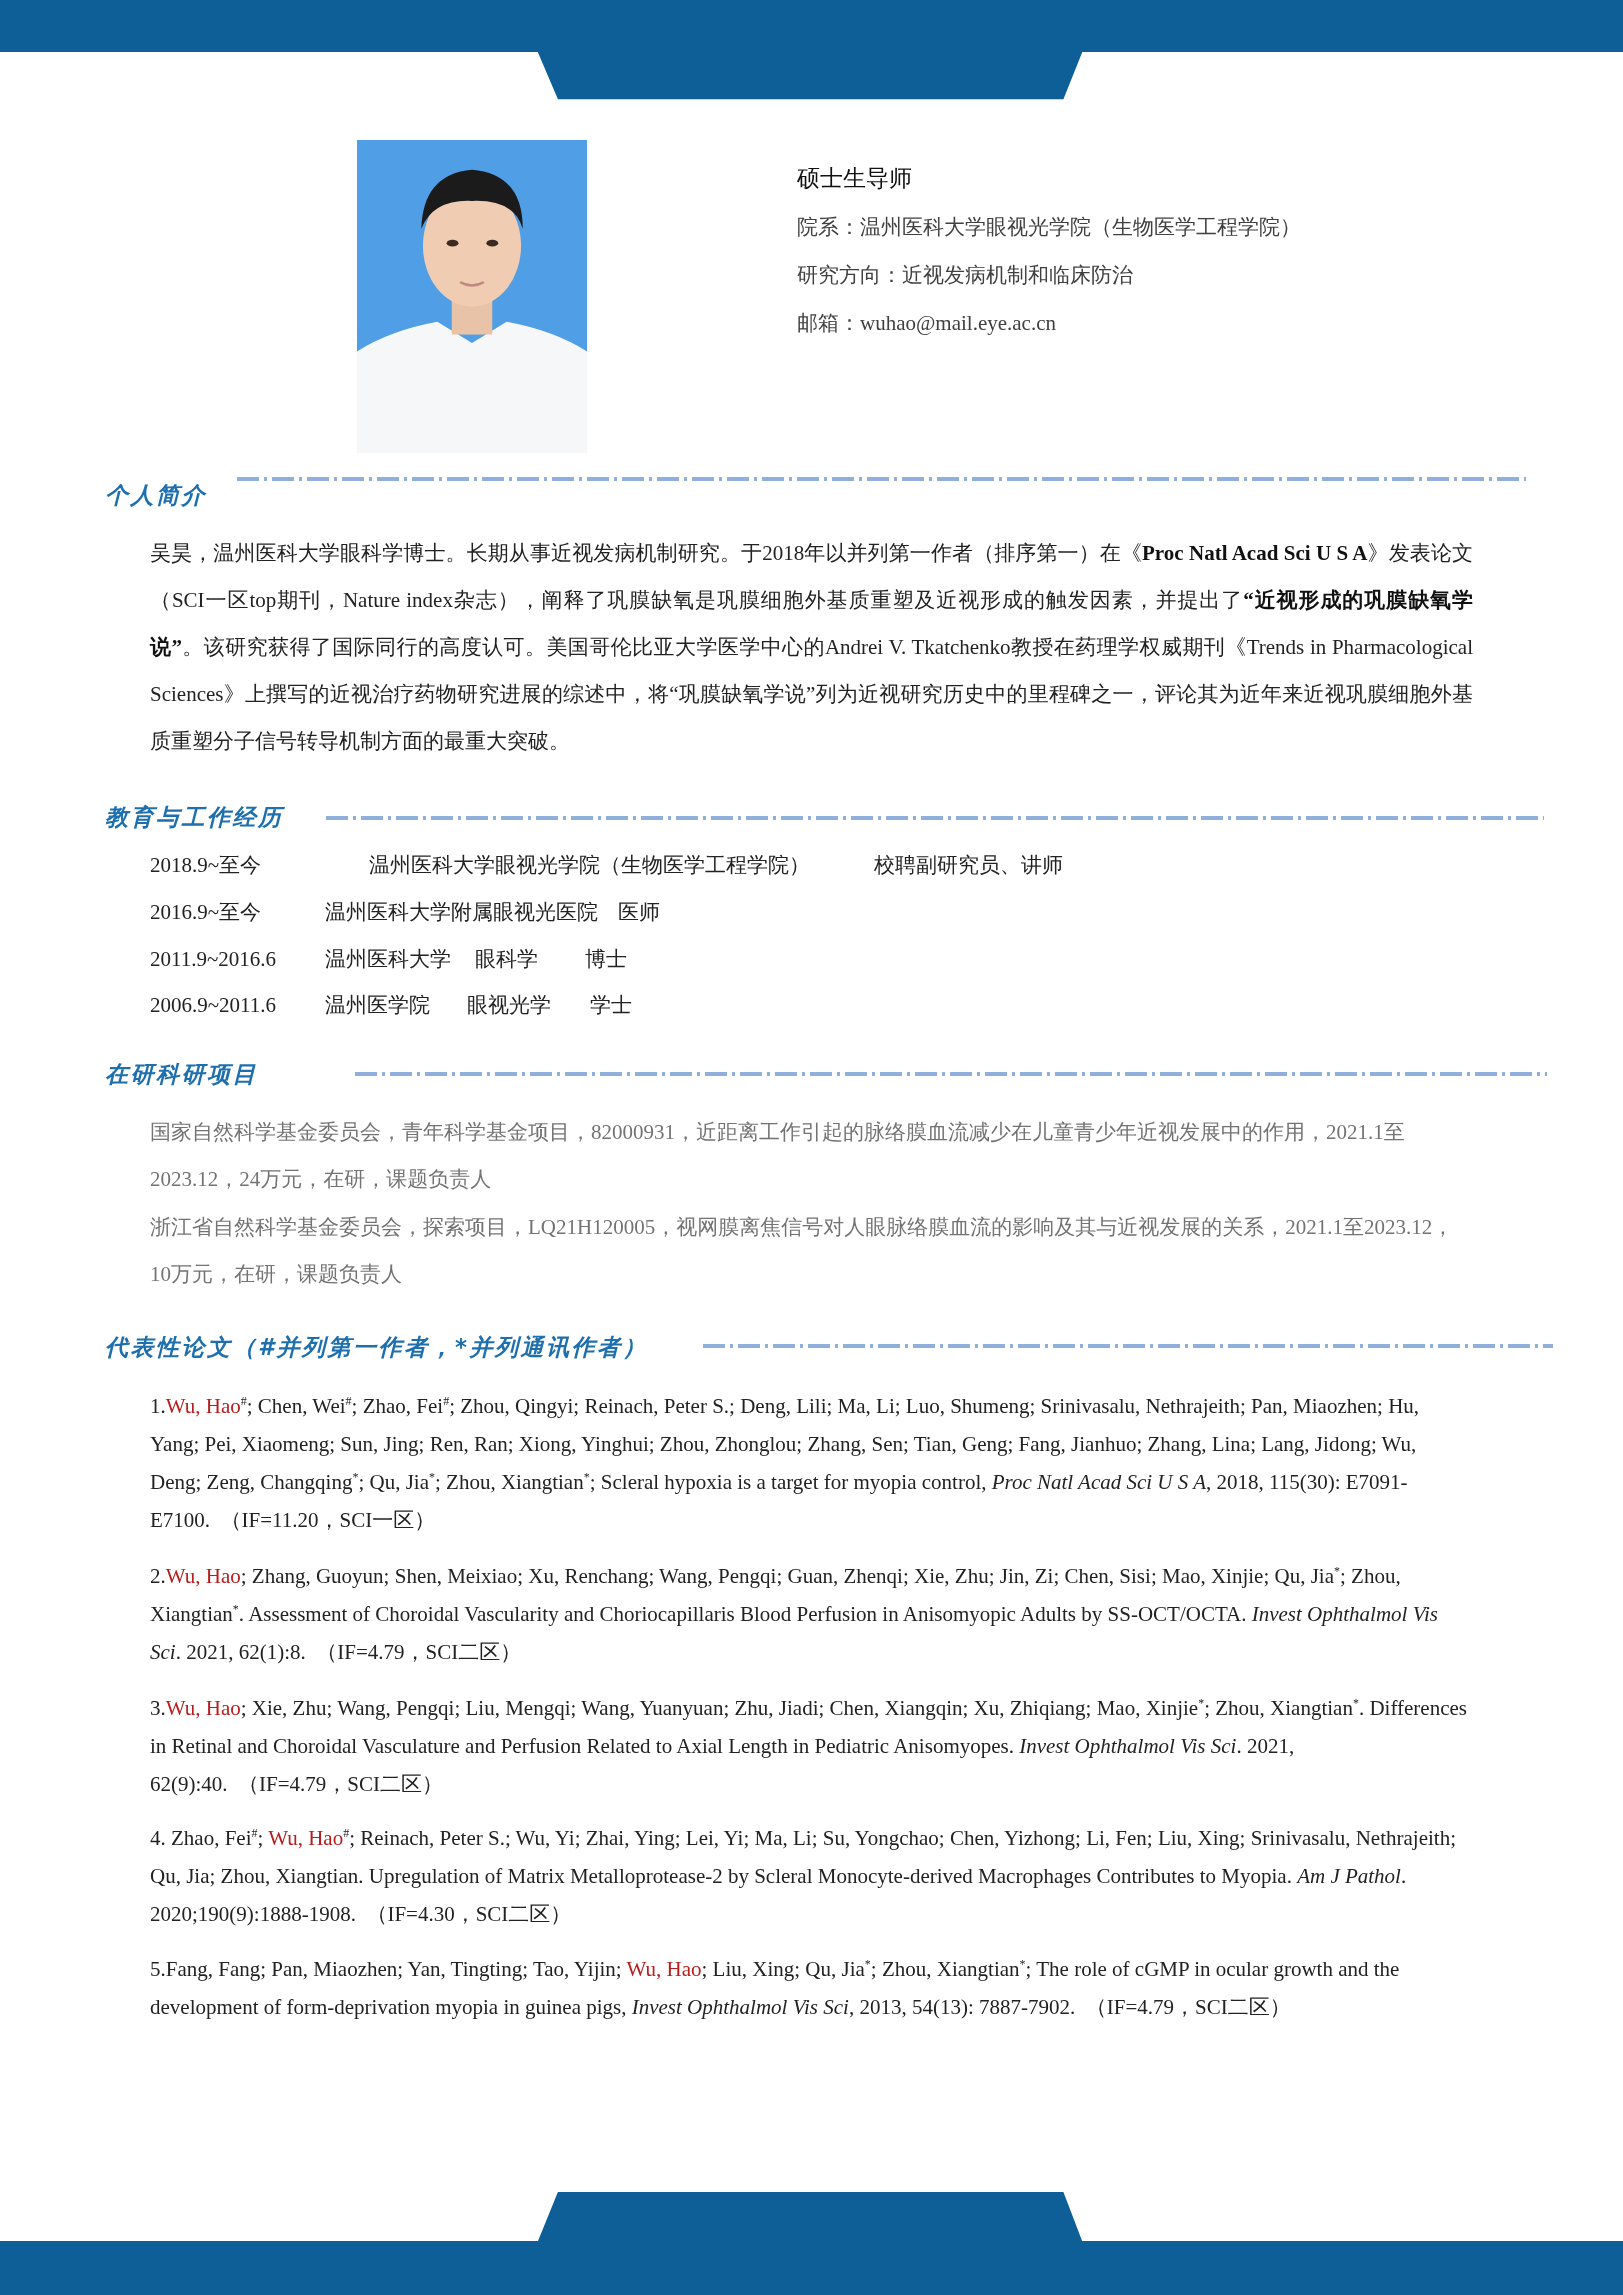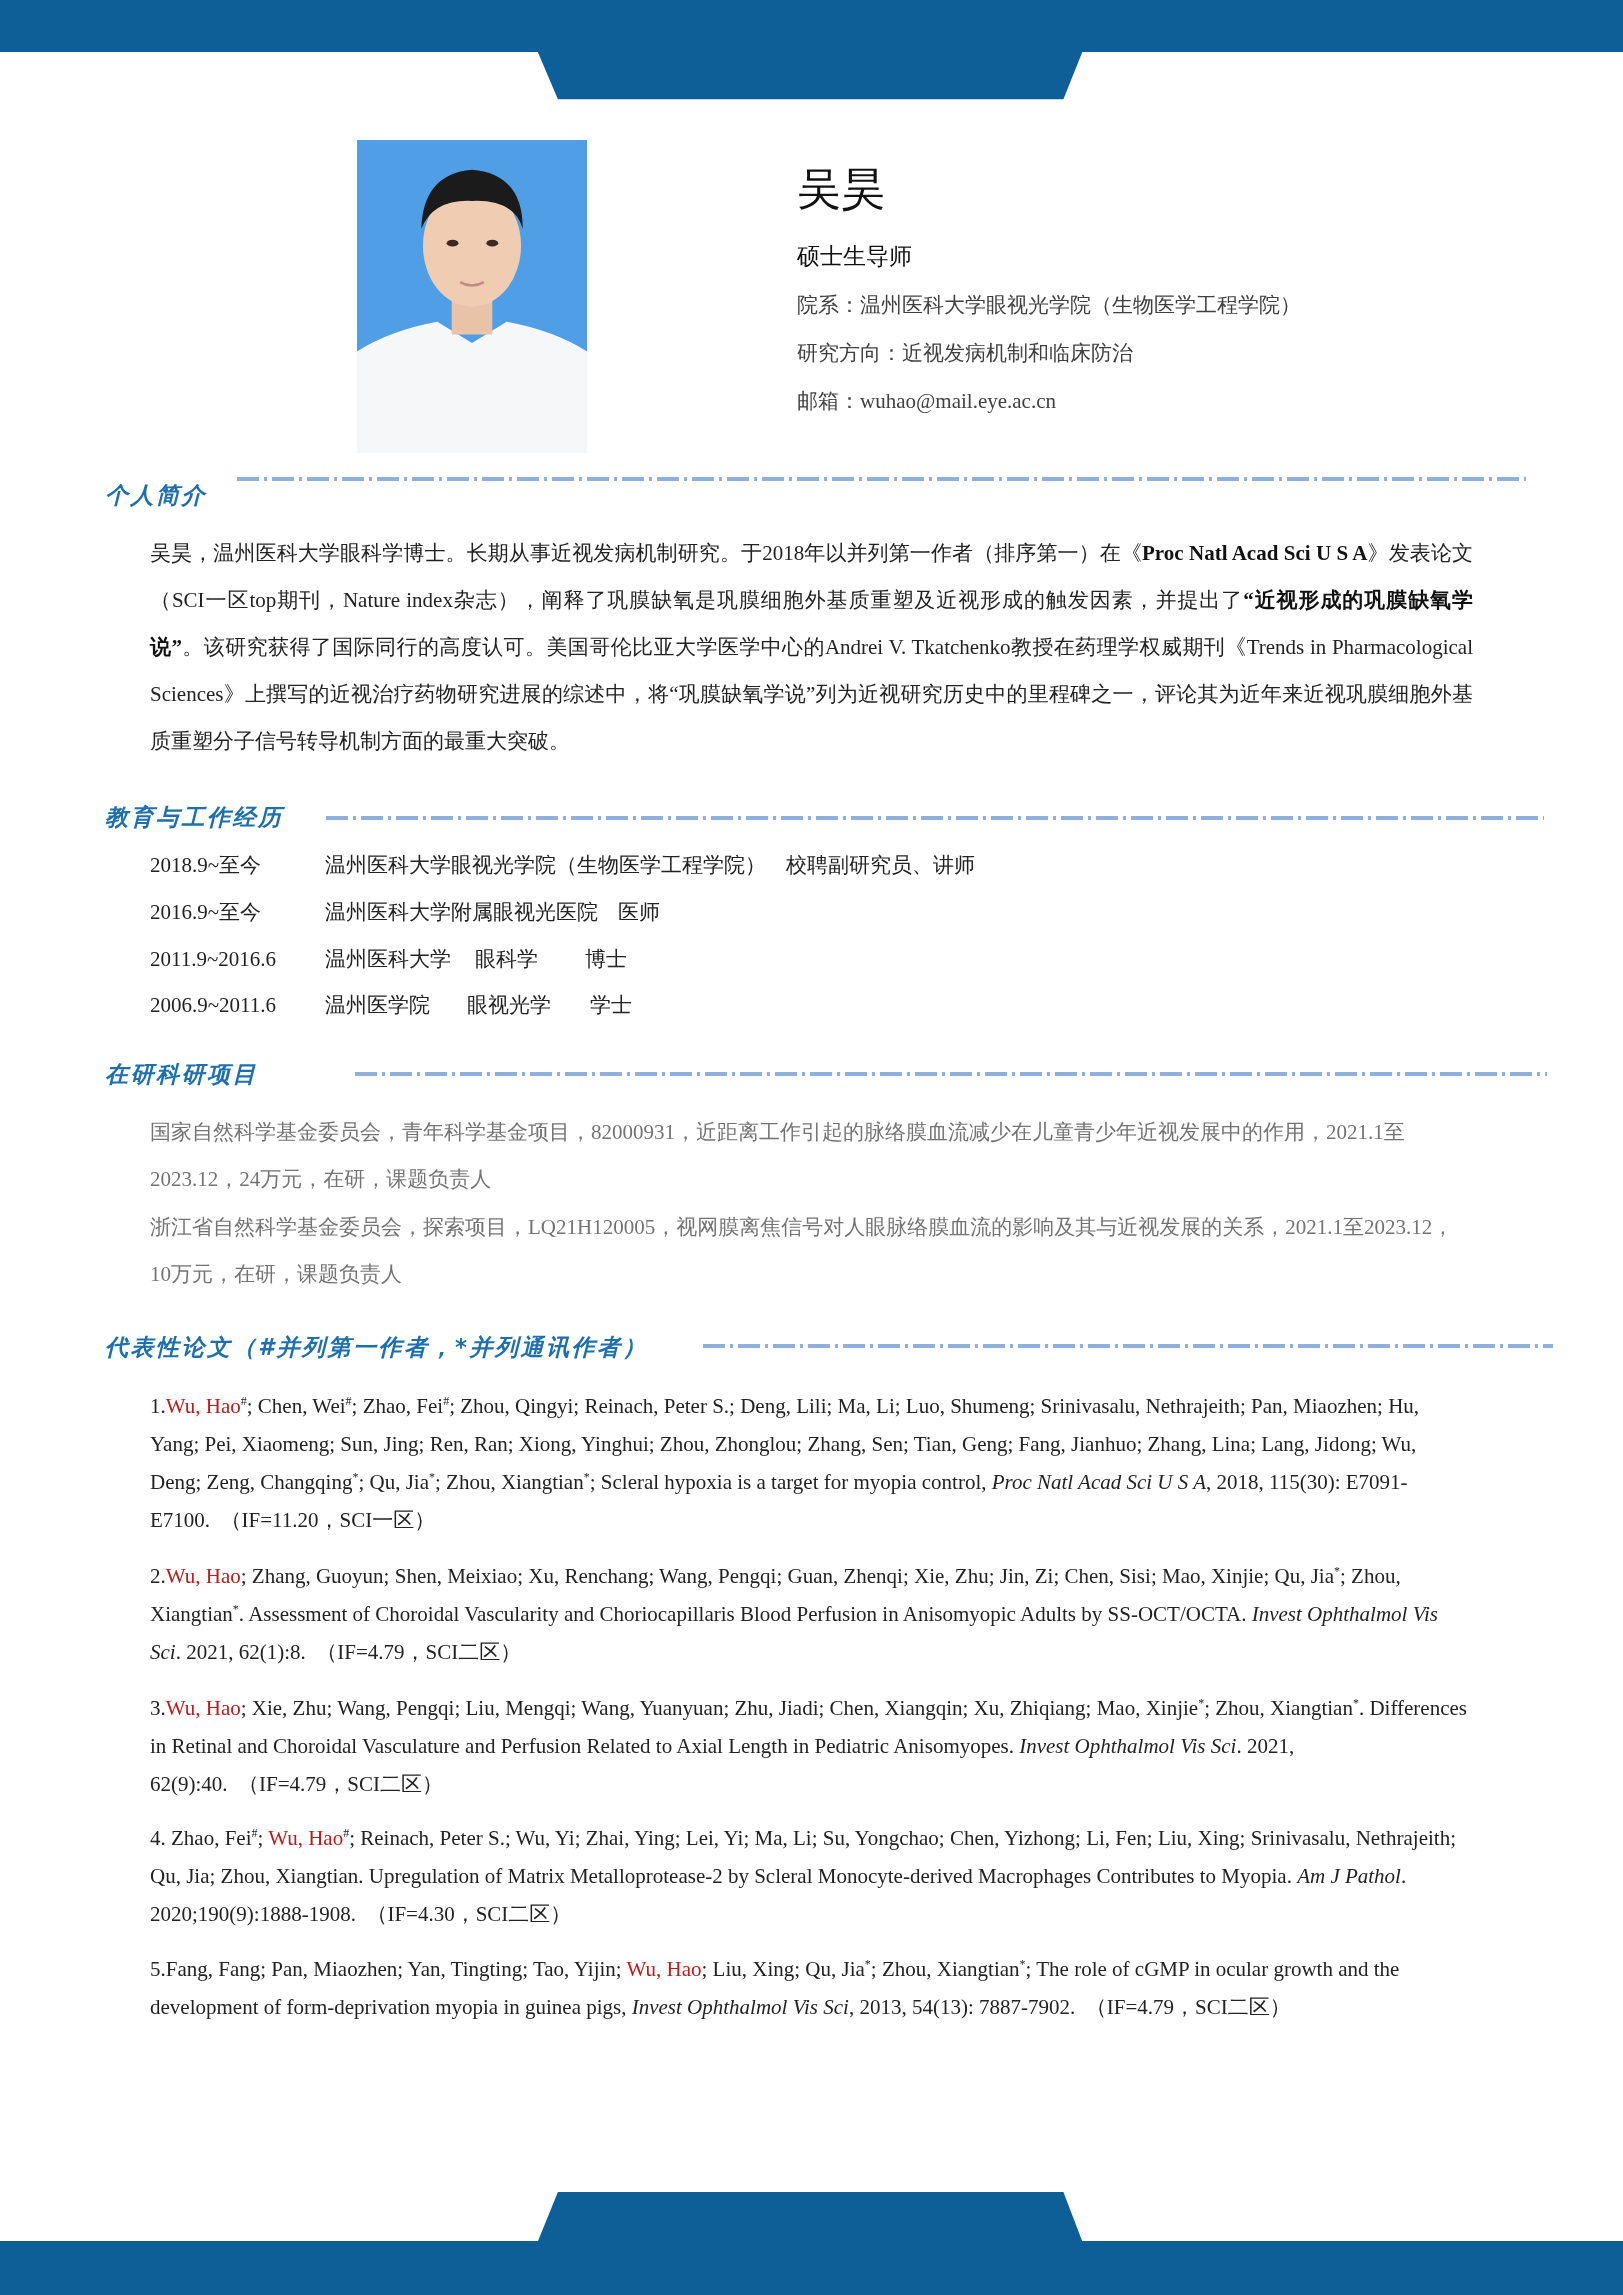--- a/index.html
+++ b/index.html
@@ -56,21 +56,20 @@
     <rect x="112" y="175" width="48" height="55" fill="#e9c3a7"></rect>
     <ellipse cx="136" cy="125" rx="58" ry="72" fill="#f0cdb2"></ellipse>
     <path d="M76 105 Q78 40 136 35 Q196 40 196 105 Q186 70 136 72 Q90 70 76 105 Z" fill="#1b1b1b"></path>
     <ellipse cx="113" cy="122" rx="7" ry="4" fill="#3a2a22"></ellipse>
     <ellipse cx="160" cy="122" rx="7" ry="4" fill="#3a2a22"></ellipse>
     <path d="M122 168 Q136 176 150 168" stroke="#c08a84" stroke-width="3" fill="none"></path>
   </svg>
 </div>
 
 <div class="header-info">
-  <div class="name">吴昊</div>
   <div class="role">硕士生导师</div>
   <div class="info-line">
     <span>院系：</span><span>温州医科大学眼视光学院（生物医学工程学院）</span>
   </div>
   <div class="info-line">
     <span>研究方向：</span><span>近视发病机制和临床防治</span>
   </div>
   <div class="info-line">
     <span>邮箱：</span><span>wuhao@mail.eye.ac.cn</span>
   </div>
@@ -78,21 +77,21 @@
 
 <div class="section-title" style="left:105px; top:480px;">个人简介</div>
 <div class="dash-line" style="left:237px; top:477px; width:1289px;"></div>
 <div class="para" style="top:530px;">
   <span>吴昊，温州医科大学眼科学博士。长期从事近视发病机制研究。于2018年以并列第一作者（排序第一）在《</span><b>Proc Natl Acad Sci U S A</b><span>》发表论文（SCI一区top期刊，Nature index杂志），阐释了巩膜缺氧是巩膜细胞外基质重塑及近视形成的触发因素，并提出了</span><b>“近视形成的巩膜缺氧学说”</b><span>。该研究获得了国际同行的高度认可。美国哥伦比亚大学医学中心的Andrei V. Tkatchenko教授在药理学权威期刊《Trends in Pharmacological Sciences》上撰写的近视治疗药物研究进展的综述中，将“巩膜缺氧学说”列为近视研究历史中的里程碑之一，评论其为近年来近视巩膜细胞外基质重塑分子信号转导机制方面的最重大突破。</span>
 </div>
 
 <div class="section-title" style="left:105px; top:802px;">教育与工作经历</div>
 <div class="dash-line" style="left:326px; top:816px; width:1218px;"></div>
 
-<div class="edu-row" style="top:853px;">
+<div class="edu-row" style="top:853px;gap:44px;">
   <span class="edu-date">2018.9~至今</span>
   <span class="edu-col">温州医科大学眼视光学院（生物医学工程学院）</span>
   <span class="edu-col">校聘副研究员、讲师</span>
 </div>
 <div class="edu-row" style="top:900px;">
   <span class="edu-date">2016.9~至今</span>
   <span class="edu-col">温州医科大学附属眼视光医院</span>
   <span class="edu-col">医师</span>
 </div>
 <div class="edu-row" style="top:947px;">

